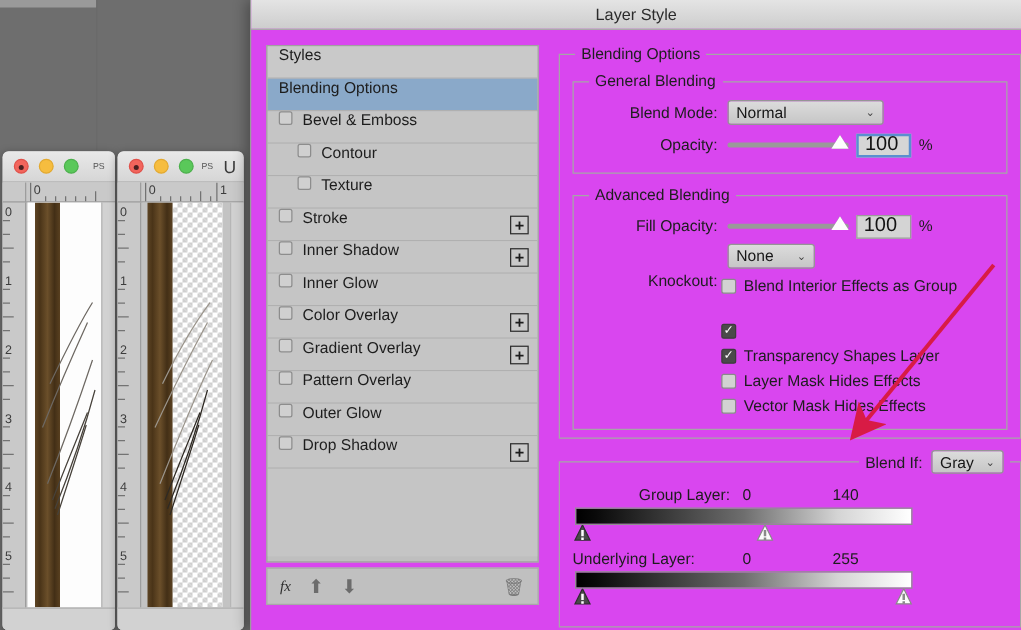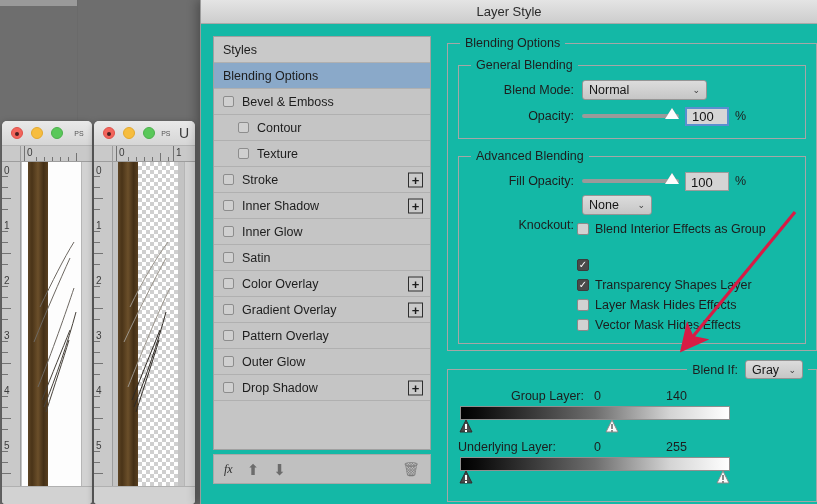--- a/index.html
+++ b/index.html
@@ -102,21 +102,21 @@
     background: #d2d2d2; border-top: 1px solid #b0b0b0;
   }
   .scroll-v {
     position: absolute; right: 0; top: 16px; bottom: 18px; width: 11px;
     background: #d2d2d2; border-left: 1px solid #b6b6b6;
   }
 
   
   .dialog {
     position: absolute; left: 200px; top: 0; width: 617px; height: 504px;
-    background: #14b8a6;
+    background: #d946ef;
     border-left: 1px solid #9c9c9c;
     box-shadow: -3px 0 10px rgba(0,0,0,0.3);
   }
   .dlg-titlebar {
     height: 24px;
     background: linear-gradient(#e4e4e4, #cdcdcd);
     border-bottom: 1px solid #a9a9a9;
     display: flex; align-items: center; justify-content: center;
   }
   .dlg-title { font-size: 13px; color: #2b2b2b; }
@@ -128,21 +128,21 @@
     position: absolute; left: 12px; top: 12px; width: 218px; bottom: 10px;
   }
   .styles-list {
     background: #bfbfbf;
     border: 1px solid #a0a0a0;
     height: 414px;
     position: relative;
     overflow: hidden;
   }
   .style-row {
-    height: 26px; display: flex; align-items: center;
+    height: 26px; display: flex; align-items: flex-start;
     border-bottom: 1px solid #b0b0b0;
     background: #c5c5c5;
     padding-left: 9px; padding-right: 8px;
     font-size: 12.5px; color: #1d1d1d;
     position: relative;
   }
   .style-row.header { background: #c9c9c9; }
   .style-row.selected { background: #8aa9c9; }
   .style-row.indent { padding-left: 24px; }
   .style-row.filler { background: #c5c5c5; border-bottom: none; }
@@ -195,22 +195,22 @@
     height: 4px; background: #9a9a9a; border-radius: 2px; position: relative;
   }
   .slider-knob {
     position: absolute; top: -6px; width: 0; height: 0;
     border-left: 7px solid transparent; border-right: 7px solid transparent;
     border-bottom: 11px solid #fdfdfd;
     filter: drop-shadow(0 0 0.5px #777);
   }
   .numfield {
     height: 19px; background: #d4d4d4; border: 1px solid #9b9b9b;
-    font-size: 13px; color: #121212;
-    display: flex; align-items: flex-end; padding-left: 5px;
+    font-size: 16px; color: #121212;
+    display: flex; align-items: center; padding-left: 5px;
   }
   .numfield.focused { border: 2px solid #5a8fd0; background: #d6d6d6; }
   .pct { font-size: 12.5px; color: #1d1d1d; }
   .cb {
     width: 12px; height: 12px; border: 1px solid #8a8a8a; border-radius: 2px;
     background: #d2d2d2; display: inline-flex; align-items: center; justify-content: center;
     flex: 0 0 auto;
   }
   .cb.on { background: #4a4a4a; border-color: #3c3c3c; }
   .cb.on::after { content: "✓"; color: #fff; font-size: 10px; line-height: 1; }
@@ -433,24 +433,20 @@
             <span class="sb-cb"></span>
             <span>Inner Shadow</span>
             <span class="plus-box">+</span>
           </div>
           <div class="style-row">
             <span class="sb-cb"></span>
             <span>Inner Glow</span>
           </div>
           <div class="style-row">
             <span class="sb-cb"></span>
-            <span>Satin</span>
-          </div>
-          <div class="style-row">
-            <span class="sb-cb"></span>
             <span>Color Overlay</span>
             <span class="plus-box">+</span>
           </div>
           <div class="style-row">
             <span class="sb-cb"></span>
             <span>Gradient Overlay</span>
             <span class="plus-box">+</span>
           </div>
           <div class="style-row">
             <span class="sb-cb"></span>

